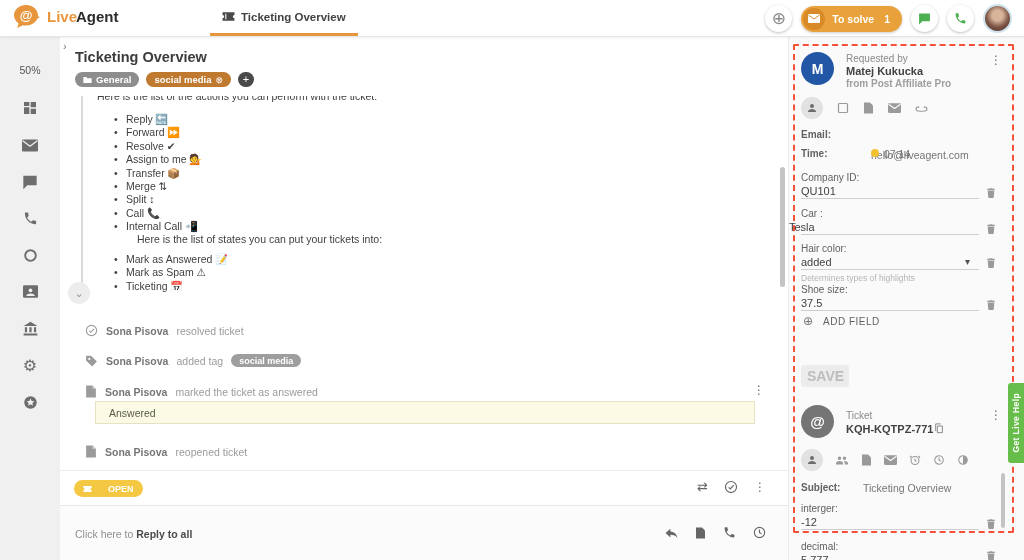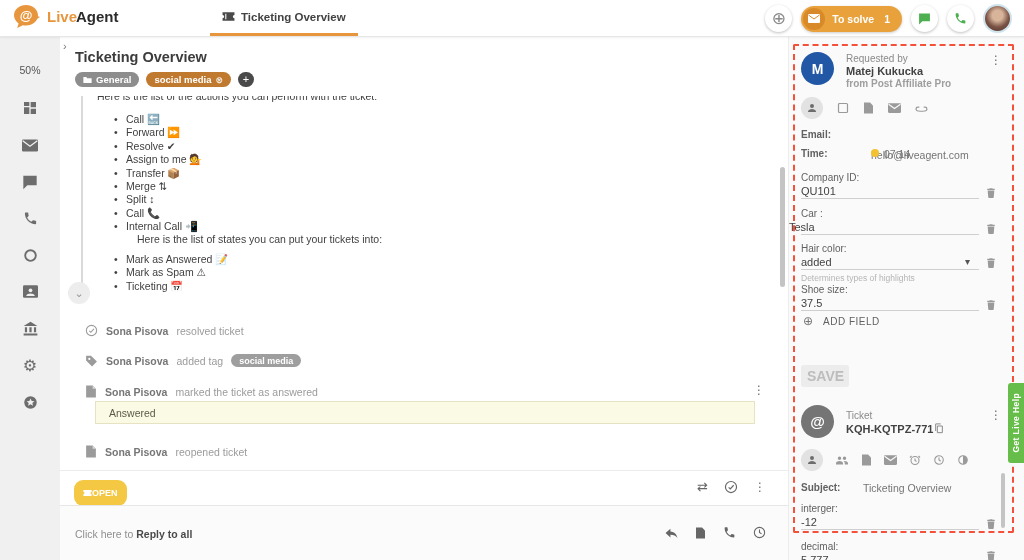--- a/index.html
+++ b/index.html
@@ -61,22 +61,22 @@
             display:flex;align-items:center;justify-content:center;color:#979797;font-size:11px;}
   .tl-row{display:flex;align-items:center;gap:8px;font-size:10.5px;color:#9b9b9b;}
   .tl-user{font-weight:bold;color:#767676;}
   .tl-tagpill{background:#9e9e9e;color:#fff;border-radius:8px;font-size:9px;font-weight:bold;padding:1.5px 8px;}
   .note-box{left:35px;top:305px;width:660px;height:23px;background:#fbfae5;border:1px solid #e7e3c2;
             display:flex;align-items:center;padding-left:13px;font-size:10.5px;color:#5b5b4a;box-sizing:border-box;}
   .dots{color:#6f6f6f;font-size:12px;letter-spacing:0;}
   .scroll-thumb{background:#c4c4c4;border-radius:3px;}
 
   .status-row{left:0;top:434px;width:728px;height:35px;border-top:1px solid #ececec;background:#fff;}
-  .open-pill{left:14px;top:9px;height:26px;border-radius:9px;background:#f5c843;display:flex;
-             align-items:center;gap:0;padding:0 9px;color:#fff;font-size:9px;font-weight:bold;}
+  .open-pill{left:14px;top:9px;height:17px;border-radius:9px;background:#f5c843;display:flex;
+             align-items:center;gap:16px;padding:0 9px;color:#fff;font-size:9px;font-weight:bold;}
   .status-icons{right:22px;top:8px;display:flex;align-items:center;gap:16px;}
   .reply-row{left:0;top:469px;width:728px;height:55px;border-top:1px solid #e7e7e7;background:#fbfbfb;}
   .reply-text{left:15px;top:22px;font-size:10.5px;color:#8f8f8f;}
   .reply-bold{font-weight:bold;color:#4a4a4a;}
   .reply-icons{right:22px;top:20px;display:flex;align-items:center;gap:17px;}
 
   
   .panel{left:788px;top:36px;width:236px;height:524px;background:#fafafa;border-left:1px solid #ececec;}
   .dashed{left:4px;top:8px;width:221px;height:489px;border:2px dashed #f4503a;border-radius:2px;
           box-sizing:border-box;pointer-events:none;z-index:20;}
@@ -227,21 +227,21 @@
         <span class="addtag">+</span>
       </div>
     </div>
 
     <div class="abs main-body">
       <div class="abs tl-line"></div>
 
       <div class="abs intro" style="left:37px;top:-6px;">Here is the list of the actions you can perform with the ticket:</div>
 
       <ul class="abs list" style="left:54px;top:17px;">
-        <li>Call 🔙</li>
+        <li>Reply 🔙</li>
         <li>Forward ⏩</li>
         <li>Resolve ✔</li>
         <li>Assign to me 💁</li>
         <li>Transfer 📦</li>
         <li>Merge ⇅</li>
         <li>Split ↕</li>
         <li>Call 📞</li>
         <li>Internal Call 📲</li>
       </ul>
 

